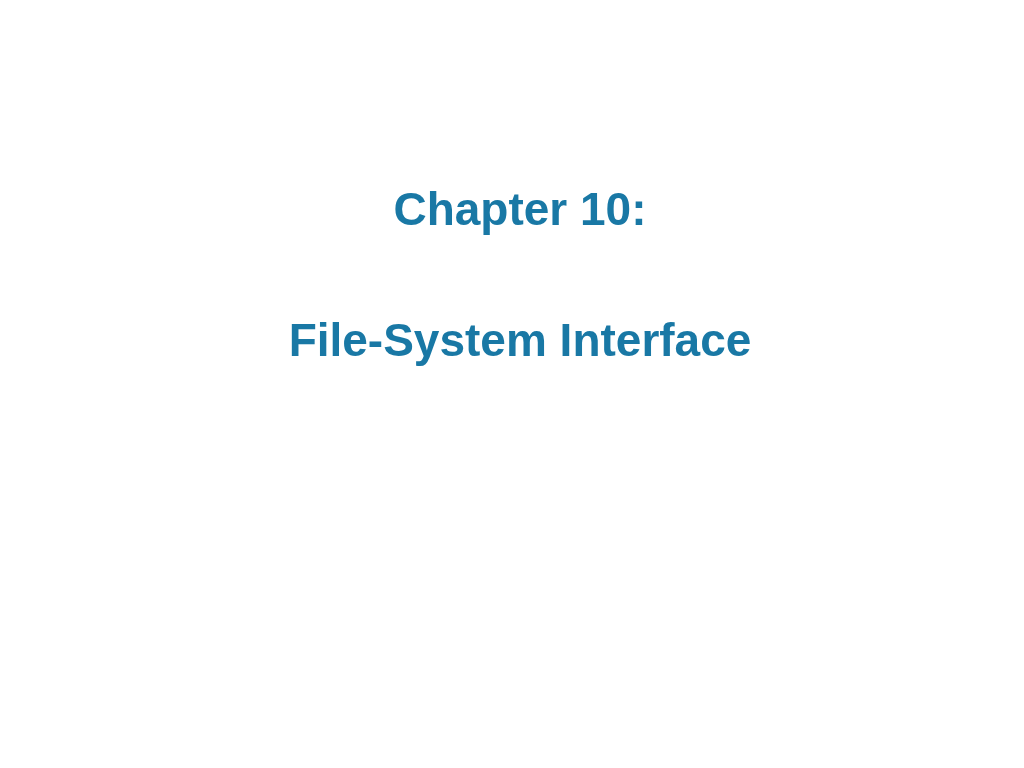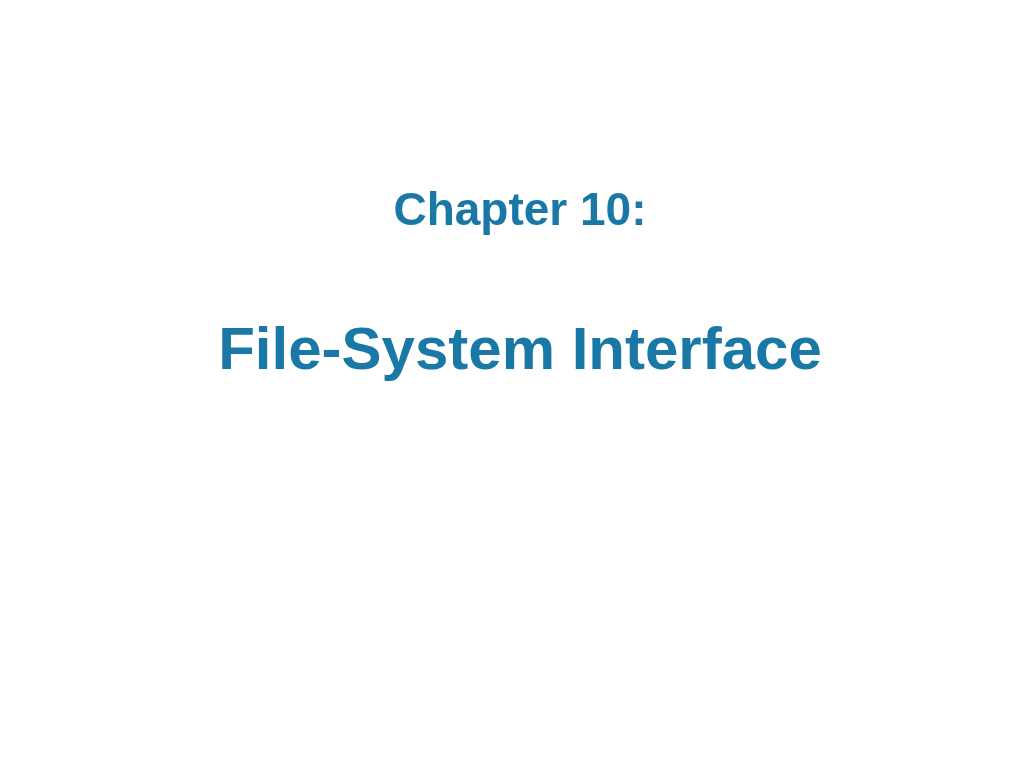--- a/index.html
+++ b/index.html
@@ -27,21 +27,21 @@
       text-align: center;
     }
     .chapter-line {
       font-size: 46px;
       font-weight: bold;
       color: #1978a5;
       line-height: 1.2;
       margin-bottom: 60px;
     }
     .subtitle-line {
-      font-size: 60px;
+      font-size: 46px;
       font-weight: bold;
       color: #1978a5;
       line-height: 1.2;
     }
   </style>
 </head>
 <body>
 
 <div class="slide">
   <div class="title-container">

